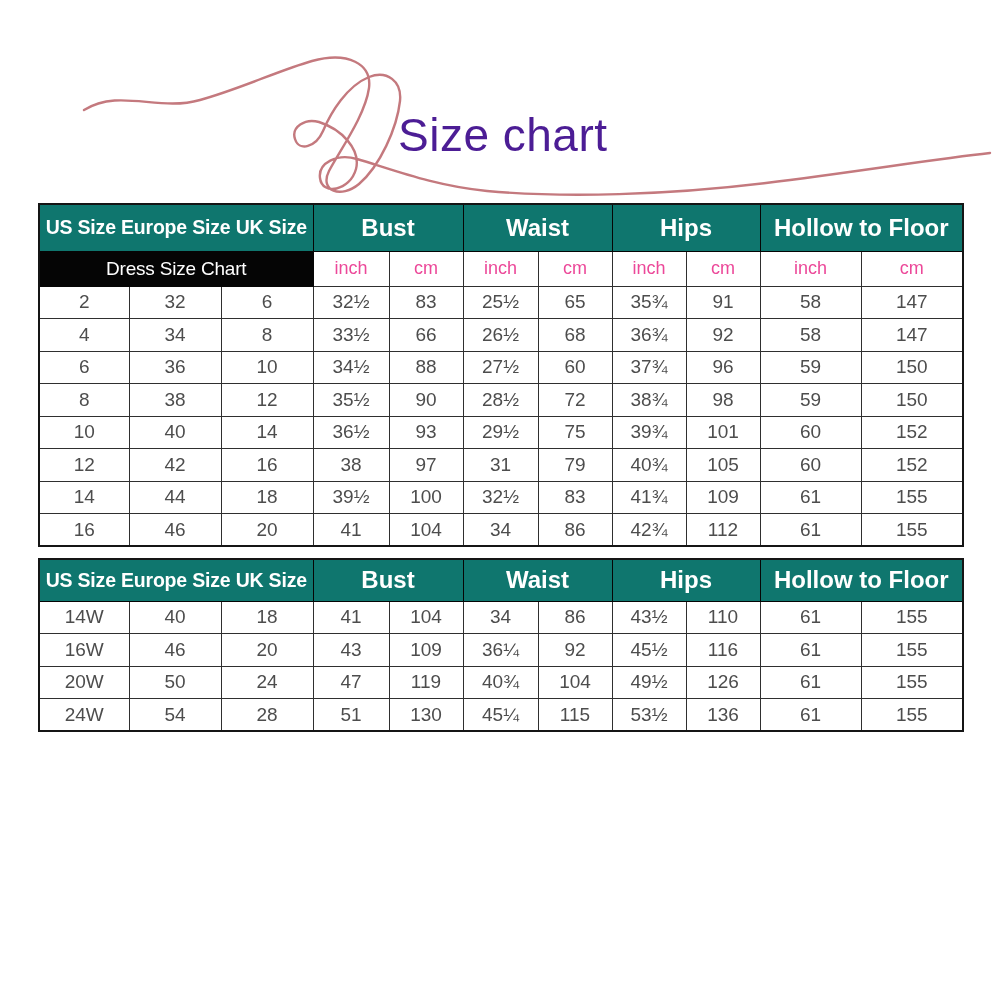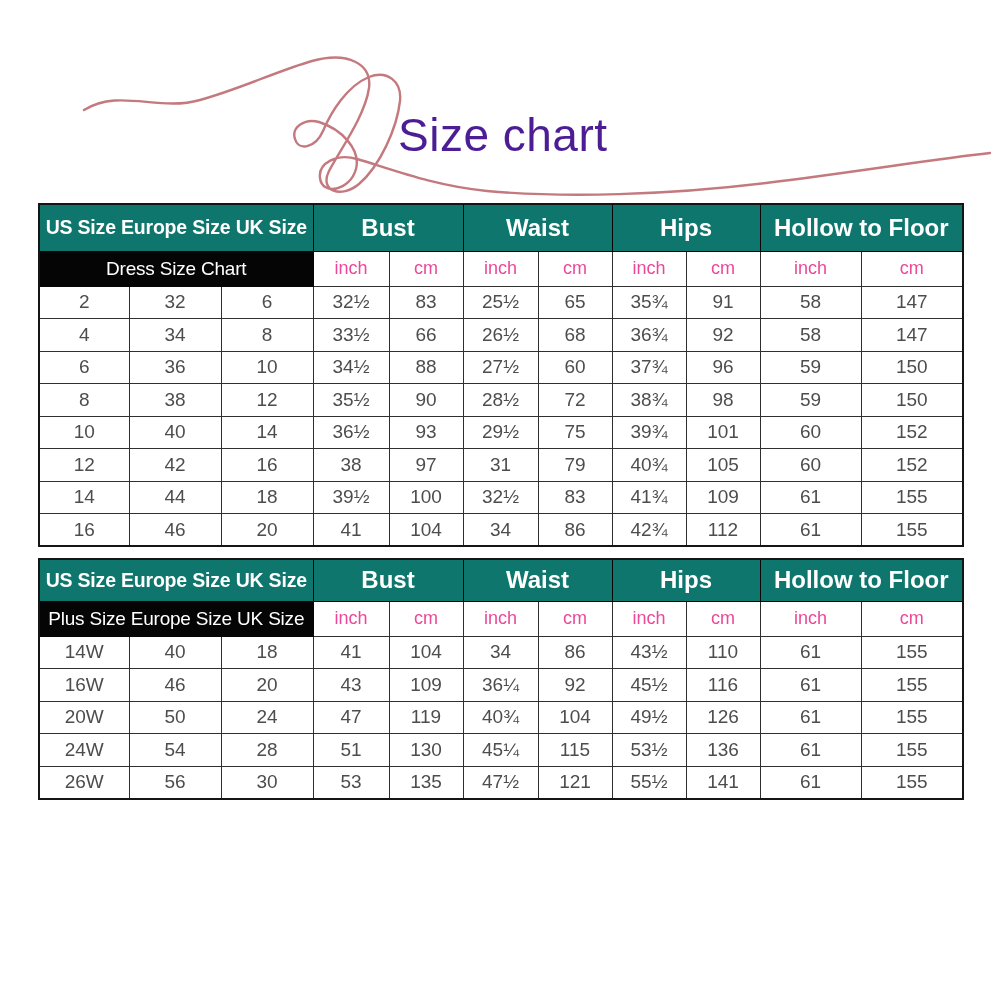--- a/index.html
+++ b/index.html
@@ -225,31 +225,20 @@
         <col style="width: 102px;">
       </colgroup>
       <thead>
         <tr class="group-row">
           <th colspan="3" class="sizes-header">US Size Europe Size UK Size</th>
           <th colspan="2">Bust</th>
           <th colspan="2">Waist</th>
           <th colspan="2">Hips</th>
           <th colspan="2">Hollow to Floor</th>
         </tr>
-        <tr class="unit-row">
-          <th colspan="3" class="corner-cell">Plus Size Europe Size UK Size</th>
-          <td>inch</td>
-          <td>cm</td>
-          <td>inch</td>
-          <td>cm</td>
-          <td>inch</td>
-          <td>cm</td>
-          <td>inch</td>
-          <td>cm</td>
-        </tr>
       </thead>
       <tbody>
         <tr>
           <td>14W</td>
           <td>40</td>
           <td>18</td>
           <td>41</td>
           <td>104</td>
           <td>34</td>
           <td>86</td>
@@ -290,29 +279,16 @@
           <td>28</td>
           <td>51</td>
           <td>130</td>
           <td>45¼</td>
           <td>115</td>
           <td>53½</td>
           <td>136</td>
           <td>61</td>
           <td>155</td>
         </tr>
-        <tr>
-          <td>26W</td>
-          <td>56</td>
-          <td>30</td>
-          <td>53</td>
-          <td>135</td>
-          <td>47½</td>
-          <td>121</td>
-          <td>55½</td>
-          <td>141</td>
-          <td>61</td>
-          <td>155</td>
-        </tr>
       </tbody>
     </table>
 
 </div>
 
 </body></html>

